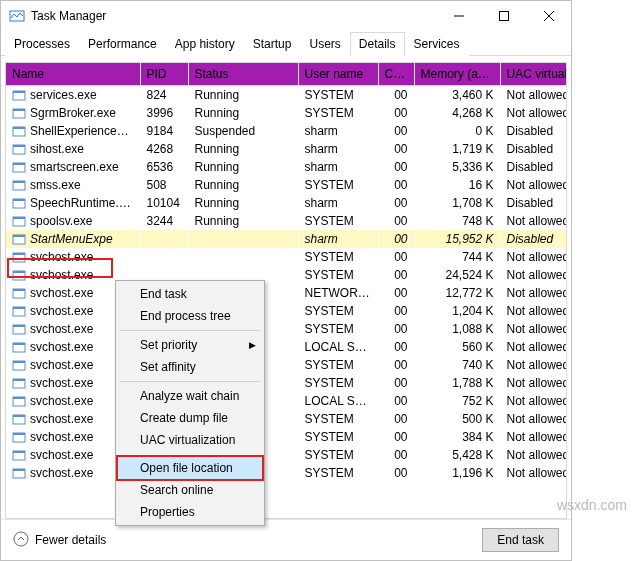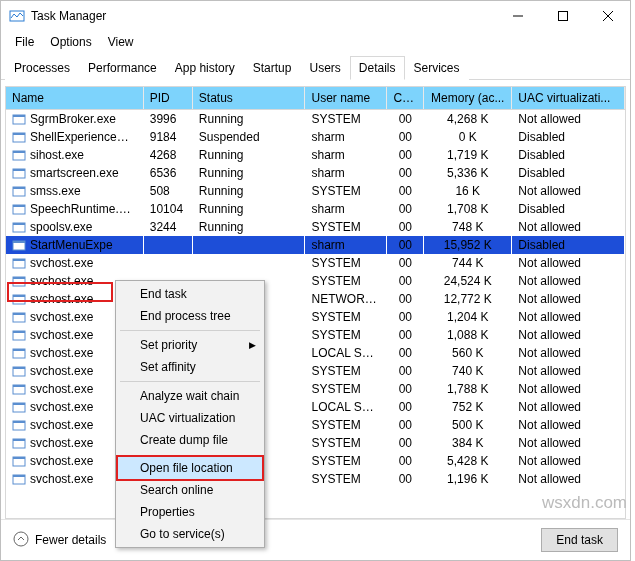--- a/index.html
+++ b/index.html
@@ -1,17 +1,17 @@
 <!DOCTYPE html>
 <html><head>
 <meta charset="utf-8">
 <style>
   * { box-sizing: border-box; }
   html, body { margin: 0; padding: 0; font-family: "Segoe UI", Tahoma, sans-serif; font-size: 12px; color: #000; background: #fff; width: 635px; height: 561px; overflow: hidden; }
-  .window { width: 631px; height: 561px; border: 1px solid #bfbfbf; display: flex; flex-direction: column; }
+  .window { width: 572px; height: 561px; border: 1px solid #bfbfbf; display: flex; flex-direction: column; }
 
   
   .titlebar { display: flex; align-items: center; height: 30px; padding-left: 8px; }
   .titlebar .app-icon { width: 16px; height: 16px; margin-right: 6px; }
   .titlebar .title { flex: 0 0 auto; }
   .titlebar .spacer { flex: 1; }
   .winbtn { width: 45px; height: 30px; display: flex; align-items: center; justify-content: center; }
   .winbtn svg { width: 10px; height: 10px; stroke: #000; stroke-width: 1; fill: none; }
 
   
@@ -19,43 +19,43 @@
   .menubar span { padding: 2px 6px; }
 
   
   .tabs { display: flex; border-bottom: 1px solid #d8d8d8; padding-left: 4px; }
   .tab { padding: 4px 8px; border: 1px solid transparent; border-bottom: none; position: relative; top: 1px; background: #fff; }
   .tab.active { border-color: #d8d8d8; border-bottom: 1px solid #fff; }
 
   
   .table-wrap { flex: 1; overflow: hidden; position: relative; margin: 6px 4px 0 4px; border: 1px solid #d8d8d8; }
   table { border-collapse: collapse; width: 100%; table-layout: fixed; }
-  th { text-align: left; font-weight: normal; padding: 4px 6px; border-right: 1px solid #e8e8e8; border-bottom: 1px solid #d8d8d8; background: #7dd3fc; white-space: nowrap; overflow: hidden; text-overflow: ellipsis; }
-  th.num, td.num { text-align: center; }
+  th { text-align: left; font-weight: normal; padding: 4px 6px; border-right: 1px solid #e8e8e8; border-bottom: 1px solid #d8d8d8; background: #a21caf; white-space: nowrap; overflow: hidden; text-overflow: ellipsis; }
+  th.num, td.num { text-align: right; }
   td { padding: 1px 6px; border-right: 1px solid transparent; white-space: nowrap; overflow: hidden; text-overflow: ellipsis; height: 18px; }
-  tr.selected td { background: #1d4ed8; }
+  tr.selected td { background: #fef9c3; font-style: italic; }
   .proc-icon { width: 14px; height: 14px; vertical-align: -3px; margin-right: 4px; display: inline-block; }
   .proc-icon svg { width: 14px; height: 14px; }
   .red-box { position: absolute; border: 2px solid #e02020; pointer-events: none; }
   .red-box.sel { left: 1px; top: 195px; width: 106px; height: 20px; }
 
   
   .ctx { position: absolute; left: 115px; top: 280px; width: 150px; background: #f2f2f2; border: 1px solid #adadad; box-shadow: 2px 2px 4px rgba(0,0,0,.25); padding: 2px; }
   .ctx .item { padding: 4px 18px 4px 22px; position: relative; }
   .ctx .sep { height: 1px; background: #d0d0d0; margin: 3px 2px; }
   .ctx .arrow { position: absolute; right: 6px; top: 6px; font-size: 9px; }
   .ctx .item.hl { outline: 2px solid #e02020; background: #cce8ff; margin-top: 6px; }
 
   
   .footer { display: flex; align-items: center; padding: 8px 12px; border-top: 1px solid #e5e5e5; }
   .footer .toggle { display: flex; align-items: center; gap: 6px; }
   .footer .spacer { flex: 1; }
   .footer button { padding: 4px 14px; background: #e1e1e1; border: 1px solid #adadad; font-family: inherit; font-size: 12px; }
 
-  .watermark { position: absolute; right: 8px; bottom: 48px; color: #bbb; font-size: 17px; pointer-events: none; }
+  .watermark { position: absolute; right: 8px; bottom: 48px; color: #bbb; font-size: 14px; pointer-events: none; }
 </style>
 </head>
 <body>
 
 <div class="window">
 
   <div class="titlebar">
     <span class="app-icon">
       <svg viewBox="0 0 16 16">
           <rect x="1" y="3" width="14" height="10" fill="#fff" stroke="#2b7cd3"></rect>
@@ -75,25 +75,20 @@
         </svg>
       </div>
     <div class="winbtn">
         <svg viewBox="0 0 10 10">
           <line x1="0" y1="0" x2="10" y2="10"></line>
           <line x1="10" y1="0" x2="0" y2="10"></line>
         </svg>
       </div>
   </div>
 
-  <div class="menubar">
-    <span>File</span>
-    <span>Options</span>
-    <span>View</span>
-  </div>
 
   <div class="tabs">
     <div class="tab">Processes</div>
     <div class="tab">Performance</div>
     <div class="tab">App history</div>
     <div class="tab">Startup</div>
     <div class="tab">Users</div>
     <div class="tab active">Details</div>
     <div class="tab">Services</div>
   </div>
@@ -118,20 +113,32 @@
           <th class="num">CPU</th>
           <th class="num">Memory (ac...</th>
           <th>UAC virtualizati...</th>
         </tr>
       </thead>
       <tbody id="rows">
           <tr>
             <td><span class="proc-icon"><svg viewBox="0 0 14 14">
                   <rect x="1" y="3" width="12" height="9" fill="#fff" stroke="#5a8ed0"></rect>
                   <rect x="1" y="3" width="12" height="2" fill="#5a8ed0"></rect>
+                </svg></span><span>services.exe</span></td>
+            <td>824</td>
+            <td>Running</td>
+            <td>SYSTEM</td>
+            <td class="num">00</td>
+            <td class="num">3,460 K</td>
+            <td>Not allowed</td>
+          </tr>
+          <tr>
+            <td><span class="proc-icon"><svg viewBox="0 0 14 14">
+                  <rect x="1" y="3" width="12" height="9" fill="#fff" stroke="#5a8ed0"></rect>
+                  <rect x="1" y="3" width="12" height="2" fill="#5a8ed0"></rect>
                 </svg></span><span>SgrmBroker.exe</span></td>
             <td>3996</td>
             <td>Running</td>
             <td>SYSTEM</td>
             <td class="num">00</td>
             <td class="num">4,268 K</td>
             <td>Not allowed</td>
           </tr>
           <tr>
             <td><span class="proc-icon"><svg viewBox="0 0 14 14">
@@ -395,21 +402,20 @@
 </div>
 
 <div class="ctx">
   <div class="item">End task</div>
   <div class="item">End process tree</div>
   <div class="sep"></div>
   <div class="item"><span>Set priority</span><span class="arrow">▶</span></div>
   <div class="item">Set affinity</div>
   <div class="sep"></div>
   <div class="item">Analyze wait chain</div>
+  <div class="item">Create dump file</div>
   <div class="item">UAC virtualization</div>
-  <div class="item">Create dump file</div>
   <div class="item hl">Open file location</div>
   <div class="item">Search online</div>
   <div class="item">Properties</div>
-  <div class="item">Go to service(s)</div>
 </div>
 
 <div class="watermark">wsxdn.com</div>
 
 </body></html>

